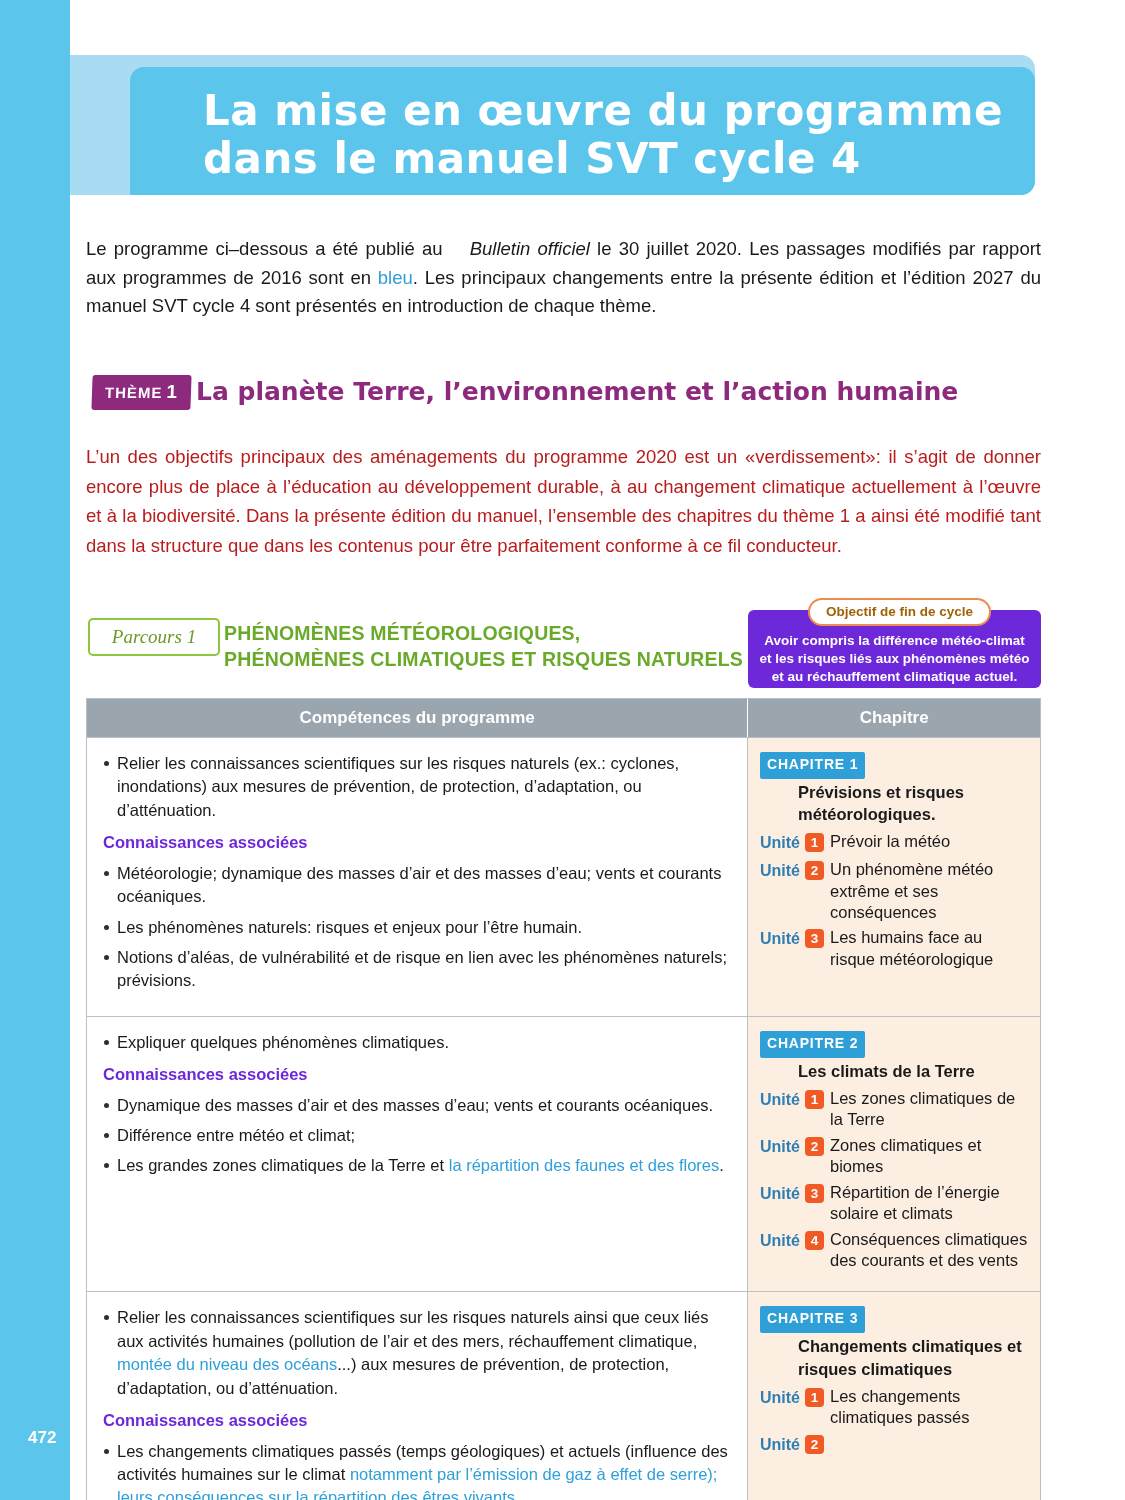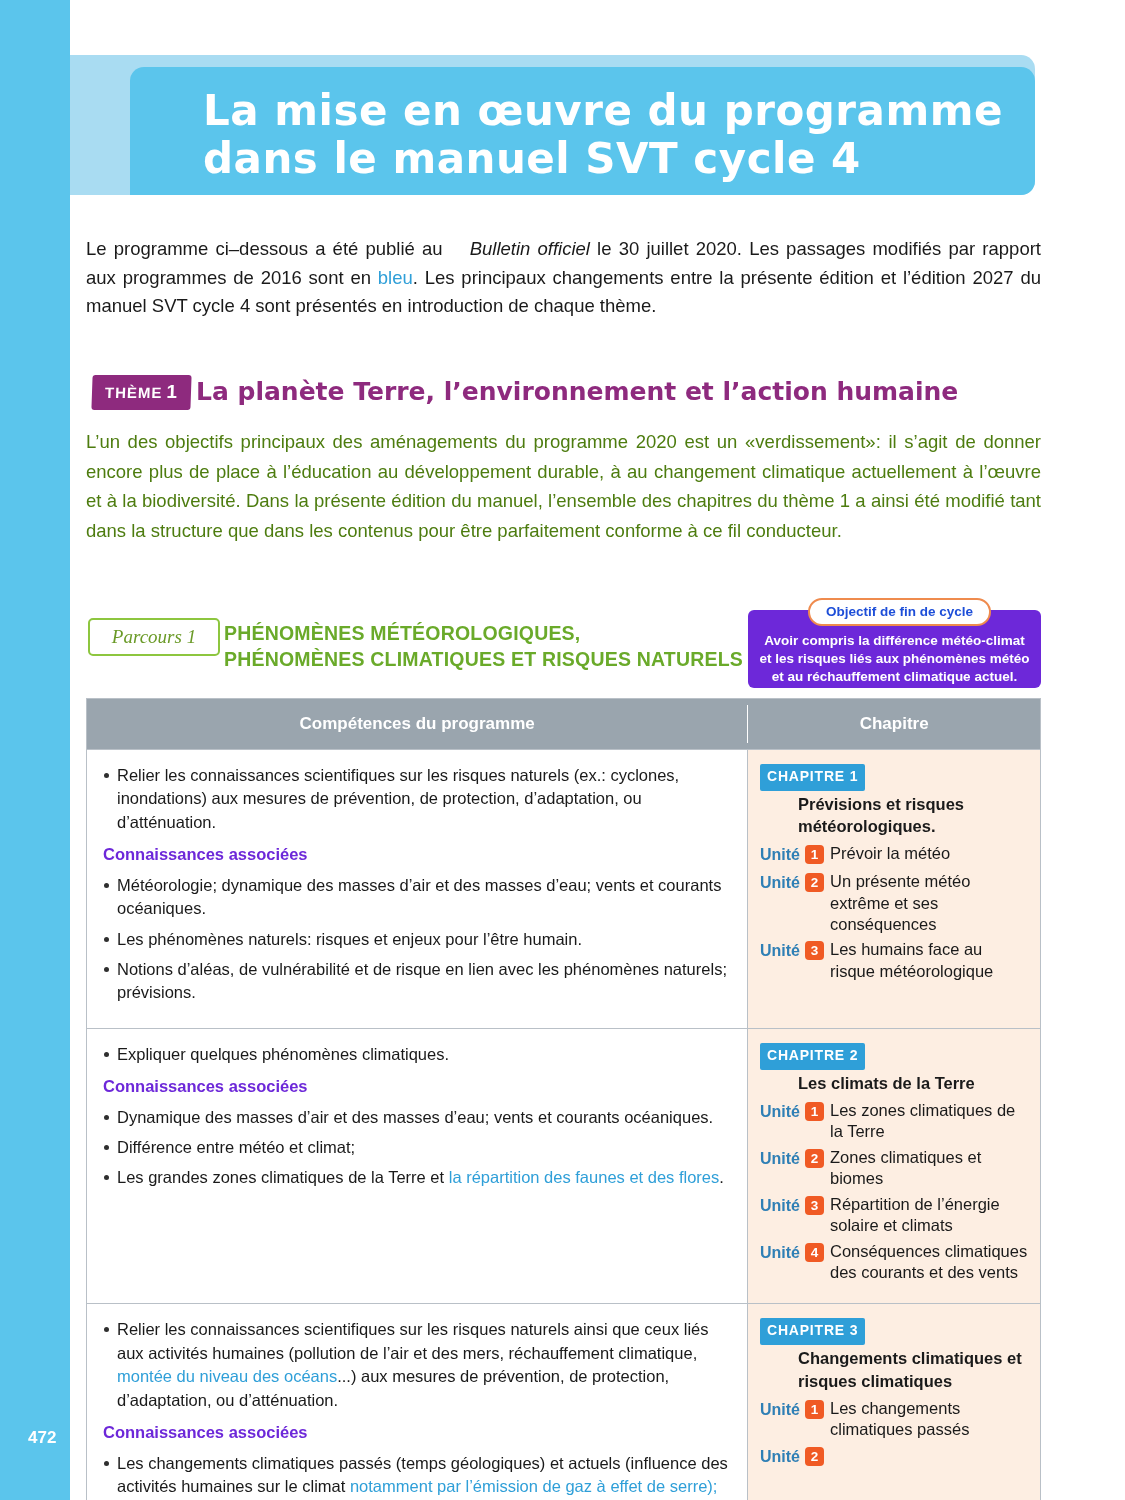--- a/index.html
+++ b/index.html
@@ -114,25 +114,25 @@
     top: 2px;
     color: #8e2a7e;
     font-size: 25px;
     font-weight: bold;
     font-family: "DejaVu Sans", sans-serif;
   }
   
   .theme-par {
     position: absolute;
     left: 86px;
-    top: 427px;
+    top: 442px;
     width: 955px;
     font-size: 18.5px;
     line-height: 1.6;
-    color: #4d7c0f;
+    color: #b91c1c;
     text-align: justify;
   }
   
   .parcours-box {
     position: absolute;
     left: 88px;
     top: 618px;
     width: 128px;
     height: 34px;
     border: 2px solid #8dc63f;
@@ -186,42 +186,42 @@
     text-align: center;
     line-height: 1.35;
   }
   .objectif-pill {
     position: absolute;
     left: 60px;
     top: 0px;
     background: #ffffff;
     border: 2px solid #ef8b4e;
     border-radius: 14px;
-    color: #1d4ed8;
+    color: #a16207;
     font-size: 13.5px;
     font-weight: bold;
     padding: 4px 16px 5px 16px;
     white-space: nowrap;
   }
   
   .table {
     position: absolute;
     left: 86px;
     top: 698px;
     width: 955px;
     border: 1px solid #b9c0c7;
     box-sizing: border-box;
   }
   .thead {
     display: flex;
     background: #9aa5ae;
     color: #ffffff;
     font-size: 17px;
     font-weight: bold;
-    height: 50px;
+    height: 38px;
     align-items: center;
   }
   .th-left {
     width: 661px;
     text-align: center;
     border-right: 1px solid #ffffff;
     line-height: 38px;
     height: 38px;
   }
   .th-right {
@@ -409,21 +409,21 @@
           <span class="chap-name">Prévisions et risques météorologiques.</span>
         </div>
         <div class="unit-line">
           <span class="unit-word">Unité</span>
           <span class="unit-num">1</span>
           <span class="unit-text">Prévoir la météo</span>
         </div>
         <div class="unit-line">
           <span class="unit-word">Unité</span>
           <span class="unit-num">2</span>
-          <span class="unit-text">Un présente météo extrême et ses conséquences</span>
+          <span class="unit-text">Un phénomène météo extrême et ses conséquences</span>
         </div>
         <div class="unit-line">
           <span class="unit-word">Unité</span>
           <span class="unit-num">3</span>
           <span class="unit-text">Les humains face au risque météorologique</span>
         </div>
       </div>
     </div>
 
     <div class="trow">

